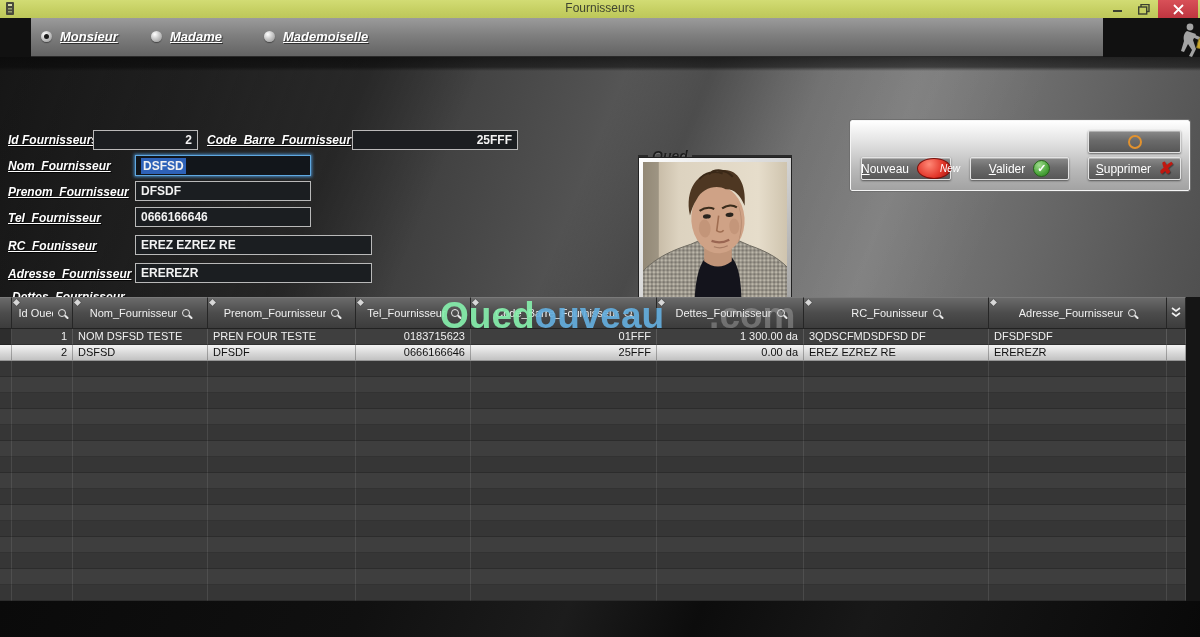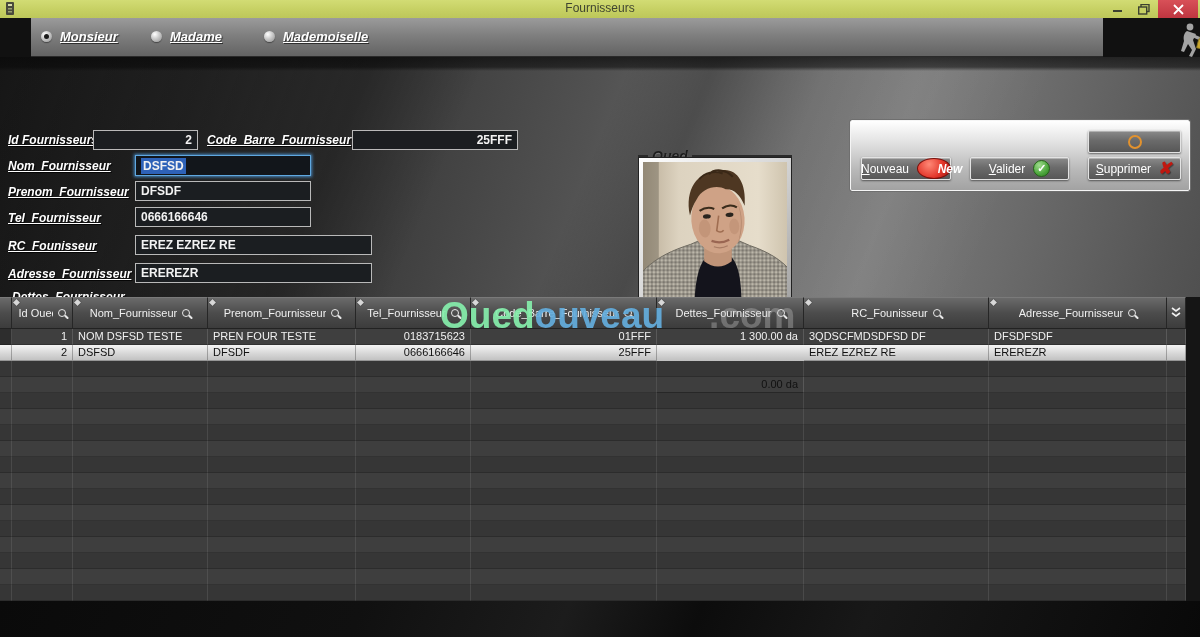--- a/index.html
+++ b/index.html
@@ -130,21 +130,21 @@
     cursor:pointer;white-space:nowrap;
   }
   #power-button{left:237px;top:9px;width:93px;}
   #nouveau-button{left:10px;top:36px;width:90px;}
   #valider-button{left:119px;top:36px;width:99px;}
   #supprimer-button{left:237px;top:36px;width:93px;}
   .ring-icon{width:14px;height:14px;border:2px solid #e2922e;border-radius:50%;}
   .new-badge{
     width:21px;height:21px;border-radius:50%;
     background:radial-gradient(circle at 35% 28%,#ff8876 0%,#e3362a 55%,#9e120b 100%);
-    border:1px solid #7c0f0a;color:#fff;font-size:12px;font-style:italic;font-weight:bold;
+    border:1px solid #7c0f0a;color:#fff;font-size:10px;font-style:italic;font-weight:normal;
     display:flex;align-items:center;justify-content:center;padding-left:32px;
   }
   .check-badge{
     width:17px;height:17px;border-radius:50%;
     background:radial-gradient(circle at 35% 28%,#9fdc8d 0%,#4ca63c 60%,#2d7a22 100%);
     border:1px solid #246318;color:#fff;font-size:11px;font-weight:bold;
     display:flex;align-items:center;justify-content:center;
   }
   .x-icon{color:#c01810;font-size:17px;font-weight:bold;transform:rotate(8deg);text-shadow:1px 1px 1px rgba(0,0,0,.4);}
   
@@ -442,21 +442,21 @@
           <div class="gcell" style="width: 178px;">DFSDFSDF</div>
           <div class="gcell" style="width: 19px;"></div>
         </div>
         <div class="grid-row selected">
           <div class="gcell ind" style="width: 12px;"></div>
           <div class="gcell r" style="width: 61px;">2</div>
           <div class="gcell" style="width: 135px;">DSFSD</div>
           <div class="gcell" style="width: 148px;">DFSDF</div>
           <div class="gcell r" style="width: 115px;">0666166646</div>
           <div class="gcell r" style="width: 186px;">25FFF</div>
-          <div class="gcell r" style="width: 147px; margin-top: 32px;">0.00 da</div>
+          <div class="gcell r" style="width: 147px;">0.00 da</div>
           <div class="gcell" style="width: 185px;">EREZ EZREZ RE</div>
           <div class="gcell" style="width: 178px;">EREREZR</div>
           <div class="gcell" style="width: 19px;"></div>
         </div>
         <div class="grid-row empty odd">
           <div class="gcell ind" style="width: 12px;"></div>
           <div class="gcell" style="width: 61px;"></div>
           <div class="gcell" style="width: 135px;"></div>
           <div class="gcell" style="width: 148px;"></div>
           <div class="gcell" style="width: 115px;"></div>

